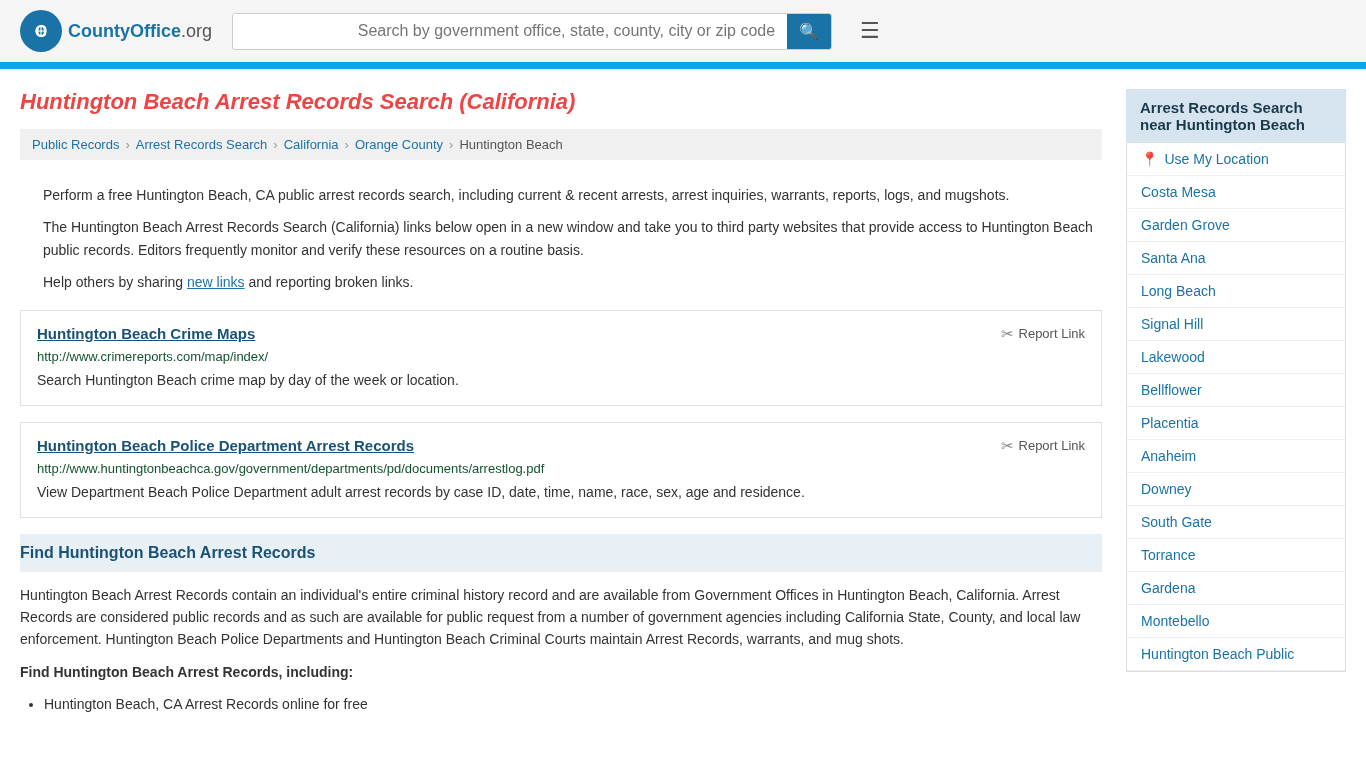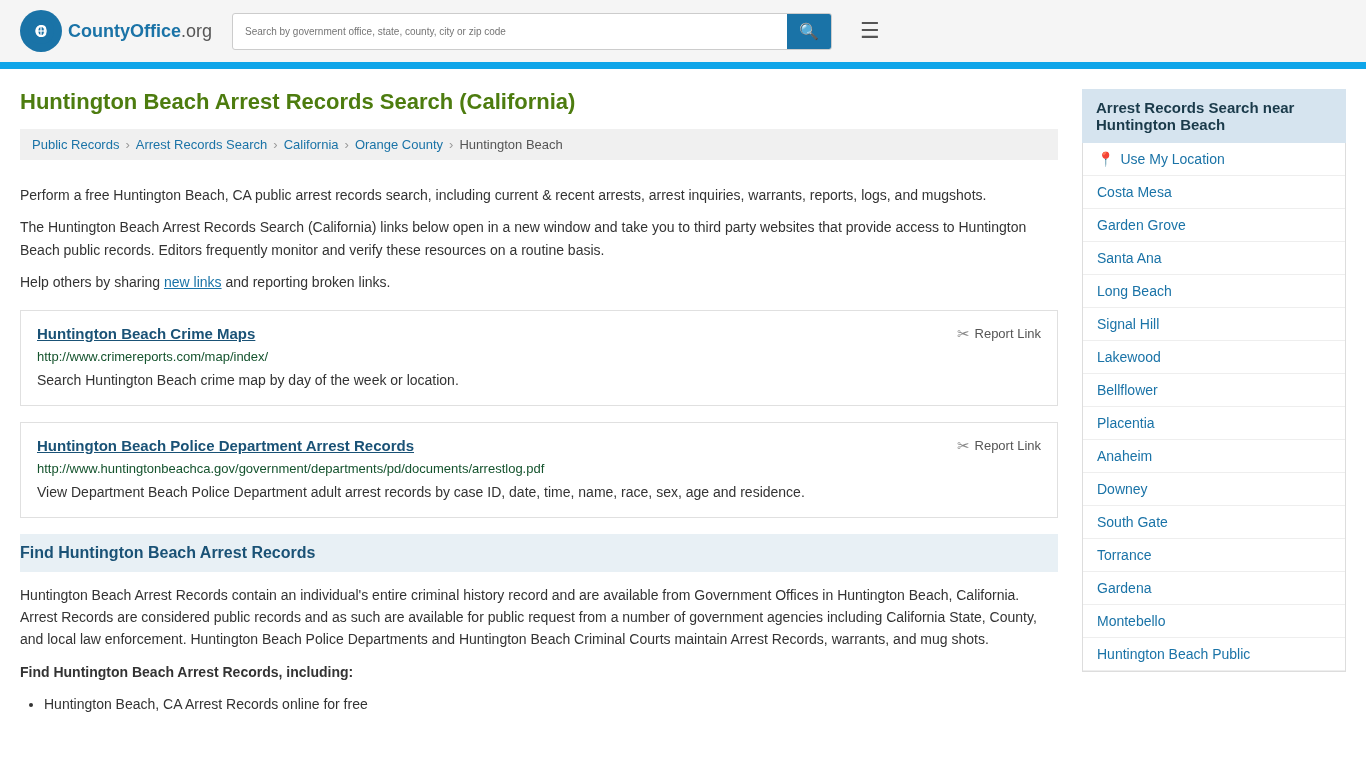--- a/index.html
+++ b/index.html
@@ -48,22 +48,23 @@
       border: 1px solid #ccc;
       border-radius: 3px;
       background: #fff;
       overflow: hidden;
     }
     .search-input {
       flex: 1;
       padding: 8px 12px;
       border: none;
       outline: none;
-      font-size: 10px;
+      font-size: 16px;
       color: #4c1d95;
+      text-align: right;
     }
     .search-btn {
       background: #1a73a7;
       border: none;
       padding: 8px 12px;
       cursor: pointer;
       color: white;
       font-size: 16px;
     }
     .menu-btn {
@@ -86,22 +87,23 @@
 
     
     .main-content {
       flex: 1;
       min-width: 0;
     }
 
     .page-title {
       font-size: 22px;
       font-weight: bold;
-      color: #4d7c0f;
+      color: #ef4444;
       margin-bottom: 14px;
+      font-style: italic;
     }
 
     
     .breadcrumb {
       display: flex;
       align-items: center;
       gap: 6px;
       font-size: 13px;
       color: #555;
       background: #f0f0f0;
@@ -114,21 +116,21 @@
       text-decoration: none;
     }
     .breadcrumb .sep { color: #999; }
 
     
     .description {
       margin-bottom: 16px;
       line-height: 1.6;
       font-size: 14px;
     }
-    .description p { margin-bottom: 10px; }
+    .description p { margin-bottom: 10px; margin-left: 23px; }
     .description a { color: #1a73a7; }
 
     
     .link-card {
       border: 1px solid #e0e0e0;
       border-radius: 0;
       padding: 14px 16px;
       margin-bottom: 16px;
     }
     .link-card-header {
@@ -184,21 +186,21 @@
     .find-section p { margin-bottom: 10px; }
     .find-section ul {
       margin-left: 24px;
       margin-top: 4px;
     }
     .find-section li { margin-bottom: 4px; }
     .find-bold { font-weight: bold; }
 
     
     .sidebar {
-      width: 264px;
+      width: 220px;
       flex-shrink: 0;
     }
     .sidebar-header {
       background: #d6e4ef;
       padding: 10px 14px;
       font-size: 15px;
       font-weight: bold;
       color: #1a3a4a;
       margin-bottom: 0;
     }

